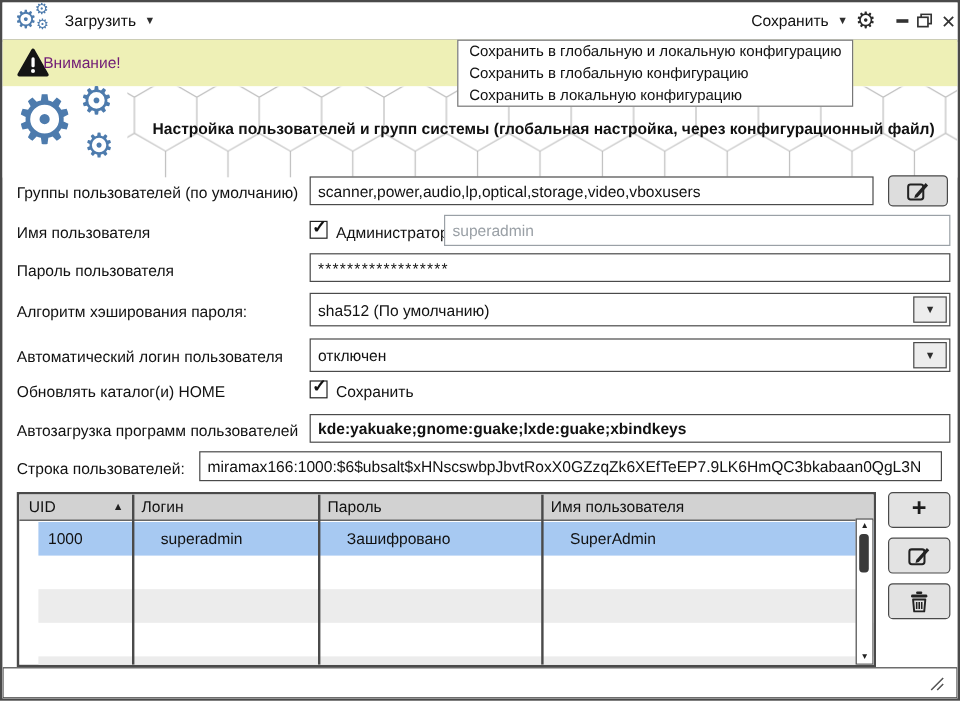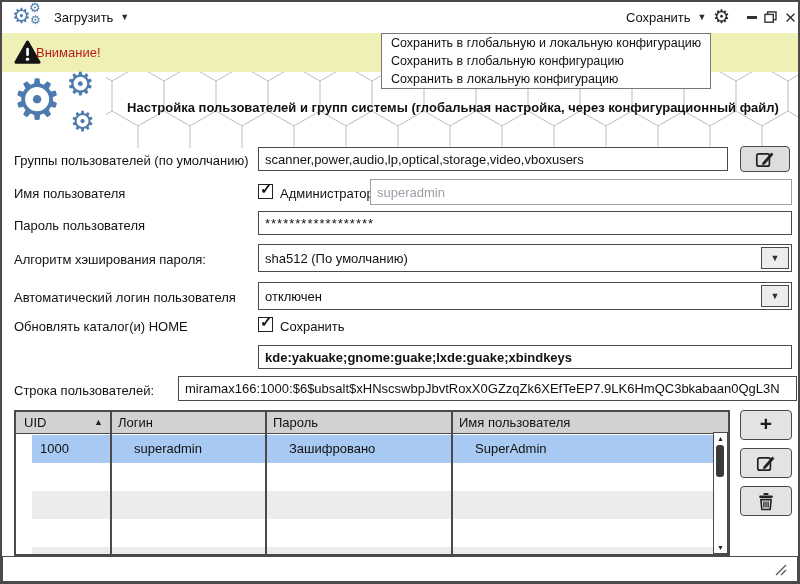--- a/index.html
+++ b/index.html
@@ -19,21 +19,21 @@
   .tb-save { left:624px; }
   .chev { font-size:9px; color:#2e2e2e; line-height:1; }
   .tb-title { position:absolute; left:100px; right:100px; top:0; height:31px; display:flex; align-items:center; justify-content:center; font-weight:bold; }
   .tb-gear { position:absolute; left:711px; top:3px; font-size:19px; color:#2b2b2b; }
   .winbtn { position:absolute; top:7px; width:17px; height:17px; display:flex; align-items:center; justify-content:center; }
   .wb-min { left:741px; } .wb-res { left:760px; } .wb-close { left:780px; font-size:15px; color:#333; }
   .minbar { width:10px; height:2.6px; background:#333; }
   
   .banner { position:absolute; left:0; right:0; top:31px; height:39px; background:#eef0b6; }
   .banner .tri { position:absolute; left:12px; top:7px; }
-  .banner .txt { position:absolute; left:34px; top:12px; color:#b91c1c; }
+  .banner .txt { position:absolute; left:34px; top:12px; color:#701a75; }
   
   .menu { position:absolute; left:379px; top:31px; width:330px; background:#fff; border:1px solid #777; z-index:30; box-sizing:border-box; }
   .menu-item { height:18px; line-height:18px; padding:0 9px; font-size:12.5px; white-space:nowrap; overflow:hidden; cursor:default; }
   
   .header { position:absolute; left:0; right:0; top:70px; height:76px; background:#fff; }
   .hexbg { position:absolute; left:104px; top:0; }
   .bigears { position:absolute; left:8px; top:0; width:110px; height:76px; }
   .bigears .g1 { position:absolute; left:2px; top:0px; font-size:56px; color:#4d7bad; line-height:1; }
   .bigears .g2 { position:absolute; left:56px; top:-4px; font-size:32px; color:#4d7bad; line-height:1; }
   .bigears .g3 { position:absolute; left:60px; top:36px; font-size:28px; color:#4d7bad; line-height:1; }
@@ -180,24 +180,25 @@
         <span class="chev">▼</span>
       </span>
   </div>
 
   <div class="flabel" style="top:317px;">Обновлять каталог(и) HOME</div>
   <div class="checkbox" style="left:256px; top:315px;">
     <span class="ck">✓</span>
   </div>
   <div class="cb-label" style="left:278px; top:317px;">Сохранить</div>
 
+  <div class="flabel" style="top:349px;">Автозагрузка программ пользователей</div>
   <div class="finput" style="left:256px; top:343px; width:534px; height:24px;font-weight:bold;">kde:yakuake;gnome:guake;lxde:guake;xbindkeys</div>
 
   <div class="flabel" style="top:381px;">Строка пользователей:</div>
-  <div class="finput" style="left:176px; top:374px; width:619px; height:25px;">miramax166:1000:$6$ubsalt$xHNscswbpJbvtRoxX0GZzqZk6XEfTeEP7.9LK6HmQC3bkabaan0QgL3N</div>
+  <div class="finput" style="left:164px; top:374px; width:619px; height:25px;">miramax166:1000:$6$ubsalt$xHNscswbpJbvtRoxX0GZzqZk6XEfTeEP7.9LK6HmQC3bkabaan0QgL3N</div>
 
   <div class="utable">
     <div class="thead">
       <span class="hcell c0">UID</span>
       <span class="sortmark">▲</span>
       <span class="hcell c1">Логин</span>
       <span class="hcell c2">Пароль</span>
       <span class="hcell c3">Имя пользователя</span>
     </div>
 

